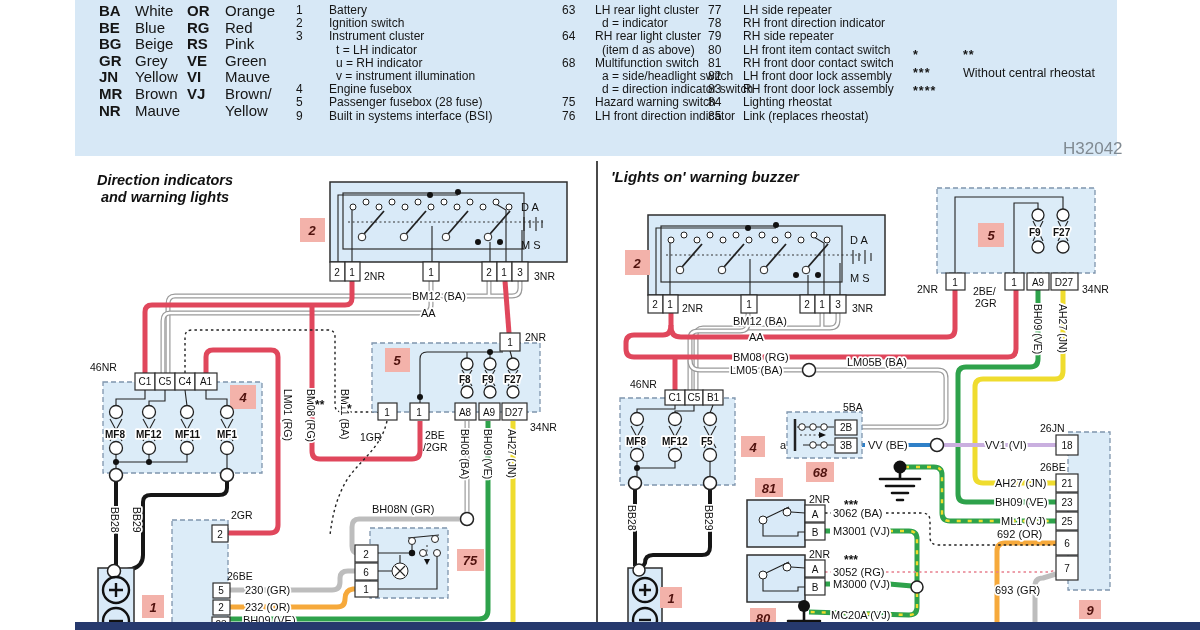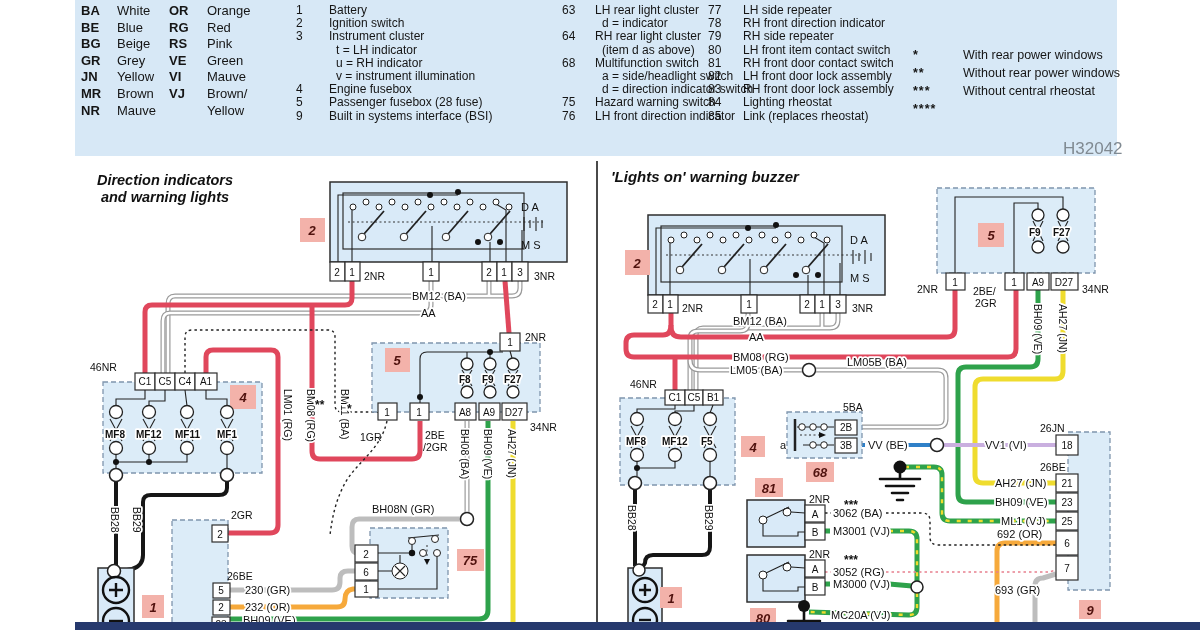--- a/index.html
+++ b/index.html
@@ -1,18 +1,18 @@
 <!DOCTYPE html>
 <html><head>
 <meta charset="utf-8">
 <style>
   html,body{margin:0;padding:0;background:#fff;font-family:"Liberation Sans",sans-serif}
   #stage{position:relative;width:1200px;height:630px;overflow:hidden;background:#fff}
   .legend{position:absolute;left:75px;top:0;width:1042px;height:156px;background:#d7e8f6;color:#151515}
-  .lg-colors{position:absolute;left:6px;top:3px;display:grid;grid-template-columns:36px 52px 38px 64px;font-size:13px;line-height:16.6px}
+  .lg-colors{position:absolute;left:24px;top:3px;display:grid;grid-template-columns:36px 52px 38px 64px;font-size:15px;line-height:16.6px}
   .lg-colors b{font-weight:bold}
   .lg-key{position:absolute;display:grid;font-size:12px;line-height:13.2px}
   .k1{left:221px;top:4px;grid-template-columns:33px 218px}
   .k2{left:487px;top:4px;grid-template-columns:33px 180px}
   .k3{left:633px;top:4px;grid-template-columns:35px 180px}
   .kn{font-weight:normal}
   .sub{padding-left:7px}
   .lg-notes{position:absolute;left:838px;top:46px;display:grid;grid-template-columns:50px 176px;font-size:12.5px;line-height:18px}
   .lg-notes b{letter-spacing:1px}
   .lg-ref{position:absolute;left:988px;top:139px;font-size:17px;color:#808a92}
@@ -150,23 +150,21 @@
         <span>LH front door lock assembly</span>
       <b class="kn">83</b>
         <span>RH front door lock assembly</span>
       <b class="kn">84</b>
         <span>Lighting rheostat</span>
       <b class="kn">85</b>
         <span>Link (replaces rheostat)</span>
     </div>
     <div class="lg-notes">
       <b>*</b>
-        <span>With rear power windows</span>
       <b>**</b>
-        <span>Without rear power windows</span>
       <b>***</b>
         <span>Without central rheostat</span>
       <b>****</b>
     </div>
     <div class="lg-ref">H32042</div>
   </div>
 
   <svg id="svgL" width="522" height="466" viewBox="0 0 522 466">
     <defs>
       <g id="ign">

